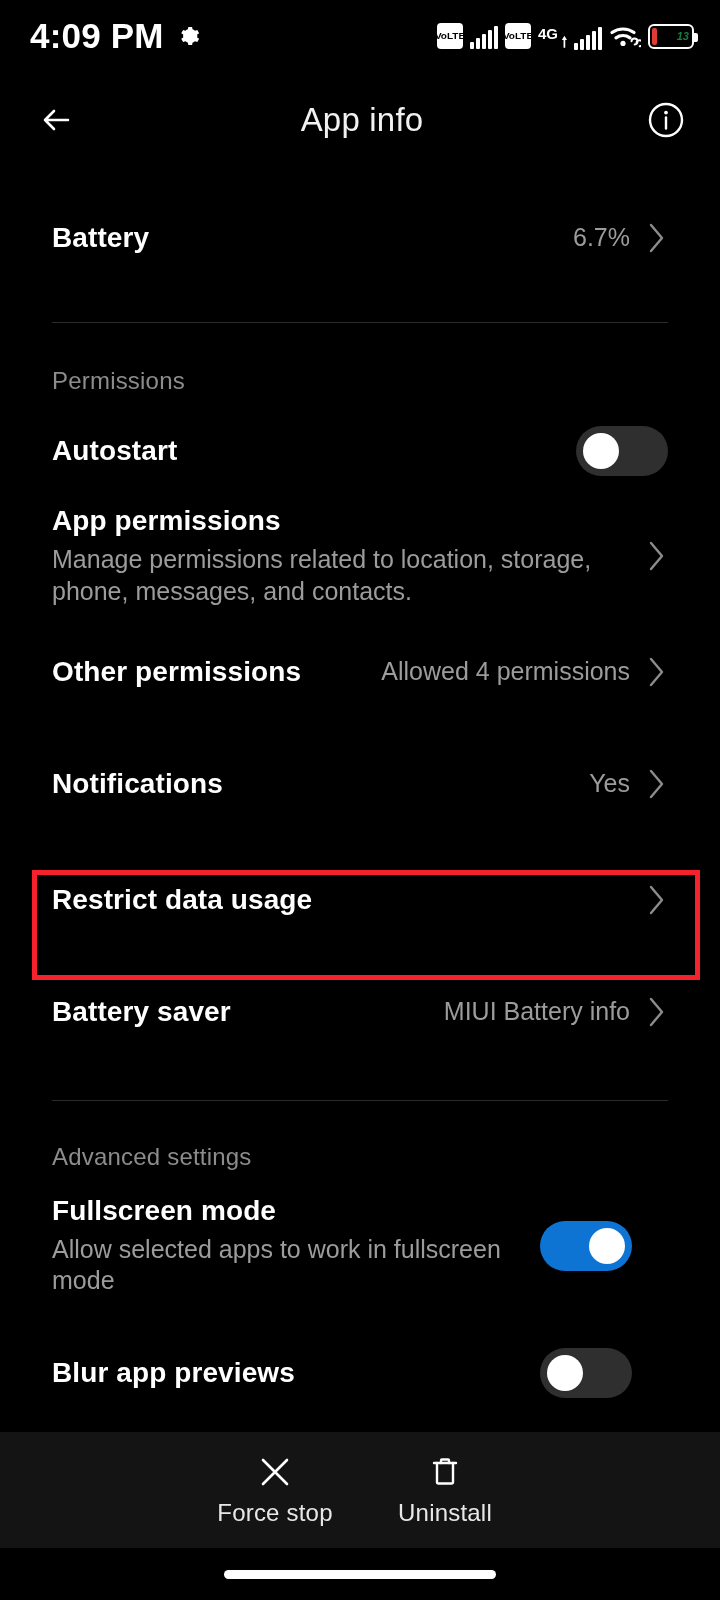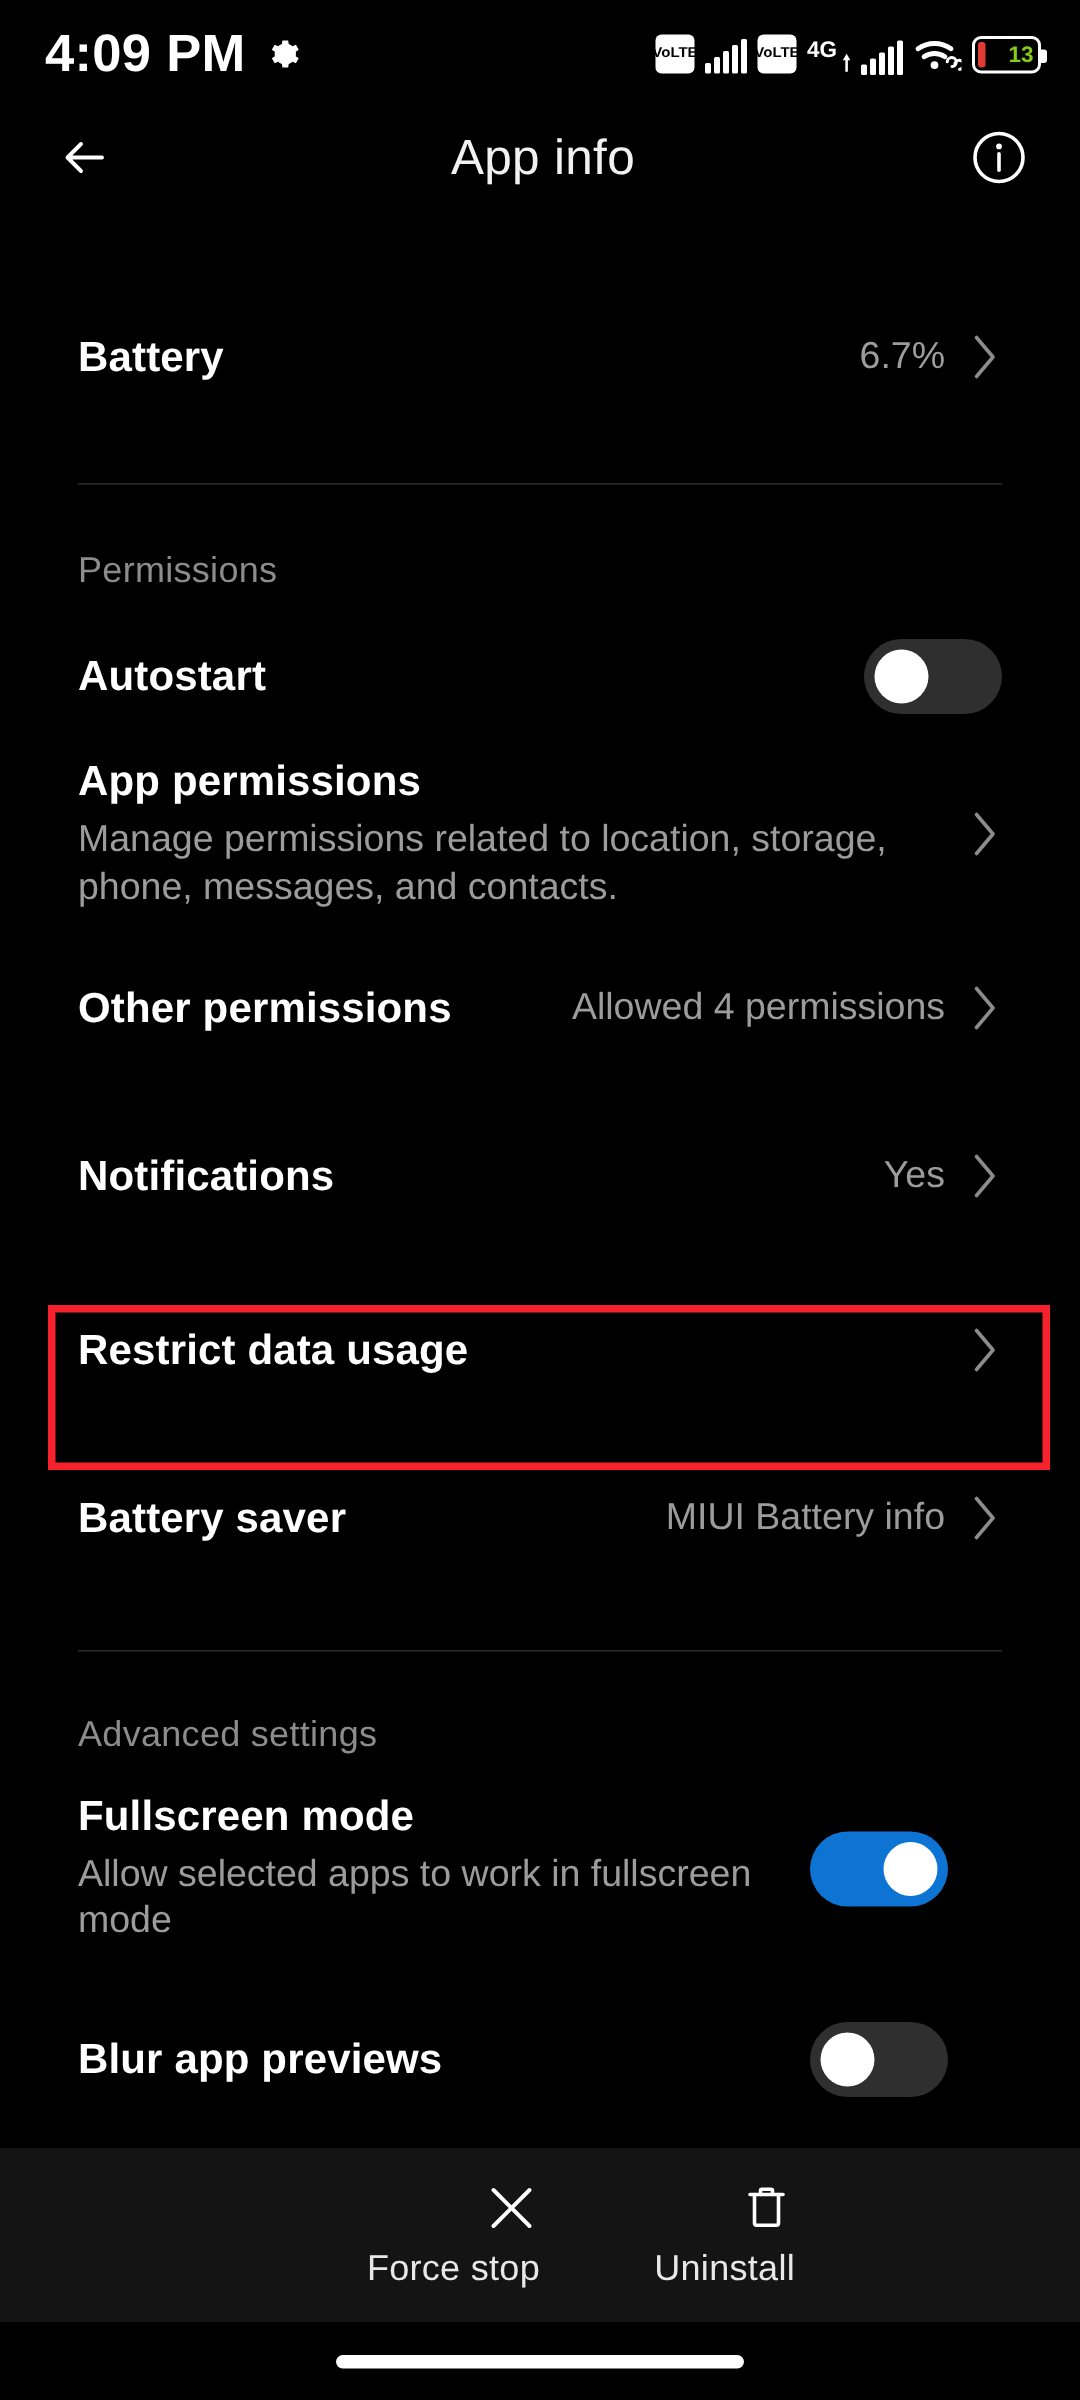--- a/index.html
+++ b/index.html
@@ -104,30 +104,31 @@
   }
   .battery-fill {
     position: absolute;
     left: 2px; top: 2px; bottom: 2px;
     width: 5px;
     background: #e03b35;
     border-radius: 2px;
   }
   .battery-num {
     position: relative;
-    font-size: 15px;
+    font-size: 11px;
     font-weight: 600;
-    color: #84cc16;
+    color: #15803d;
     line-height: 1;
+    font-style: italic;
   }
 
   
   .appbar {
     position: absolute;
-    top: 61px; left: 0;
+    top: 76px; left: 0;
     width: 720px;
     height: 88px;
     display: flex;
     align-items: center;
     padding: 0 34px;
     box-sizing: border-box;
   }
   .back-arrow { width: 44px; height: 44px; display:block; cursor:pointer;}
   .appbar-title {
     flex: 1;
@@ -235,21 +236,21 @@
     background: #141414;
     display: flex;
     align-items: center;
     justify-content: center;
     gap: 0;
   }
   .action {
     width: 170px;
     display: flex;
     flex-direction: column;
-    align-items: flex-end;
+    align-items: center;
     gap: 8px;
     cursor: pointer;
   }
   .action-icon { width: 38px; height: 38px; display:block; }
   .action-label {
     font-size: 24px;
     color: #e8e8e8;
     letter-spacing: 0.2px;
   }
 

